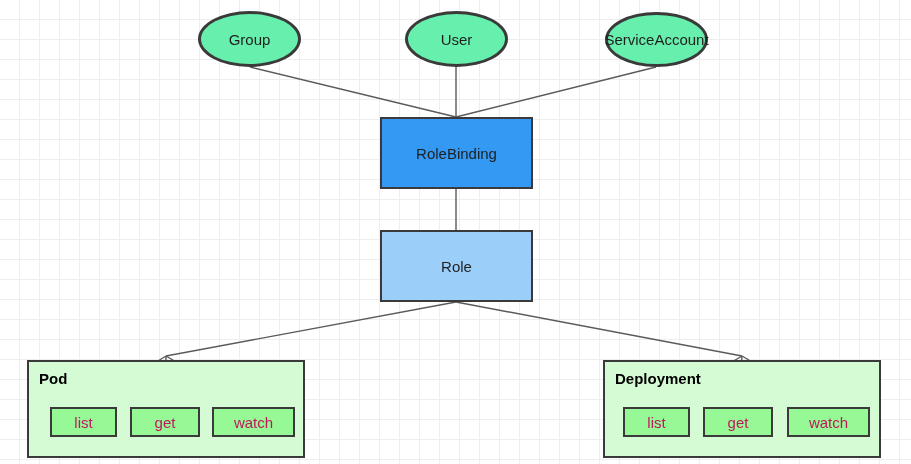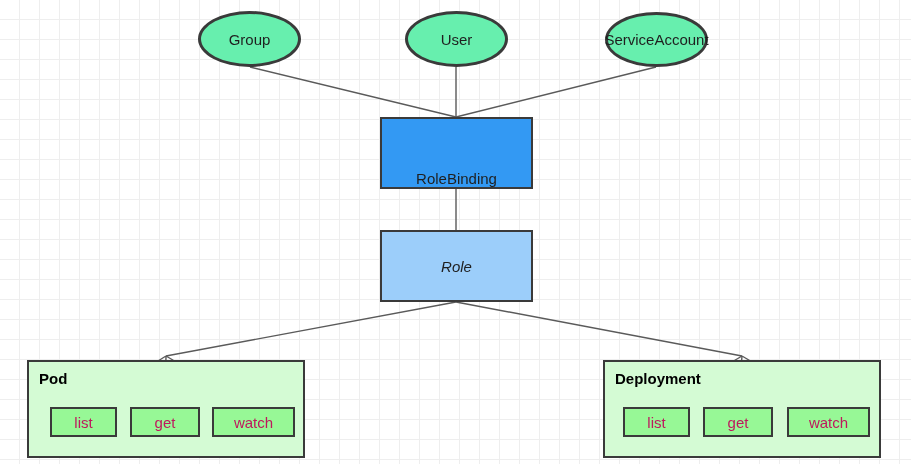--- a/index.html
+++ b/index.html
@@ -42,22 +42,22 @@
     border: 3px solid #3a3a3a;
     border-radius: 50%;
     background: #67EFAE;
     font-size: 15px;
     line-height: 17px;
   }
   .rect-node {
     border: 2px solid #3a3a3a;
     font-size: 15px;
   }
-  .rolebinding-node { background: #3399F3; align-items: flex-end; }
-  .role-node { background: #9CCEFA; font-style: italic; }
+  .rolebinding-node { background: #3399F3; }
+  .role-node { background: #9CCEFA; }
   .group-container {
     position: absolute;
     box-sizing: border-box;
     border: 2px solid #3a3a3a;
     background: #D4FBD4;
   }
   .group-title {
     position: absolute;
     left: 10px;
     top: 8px;

